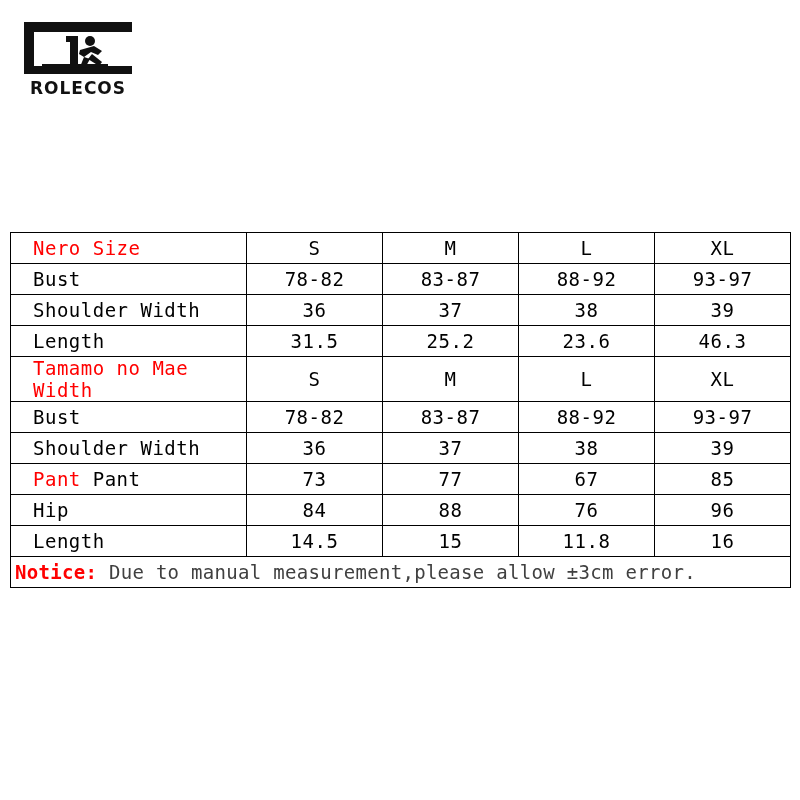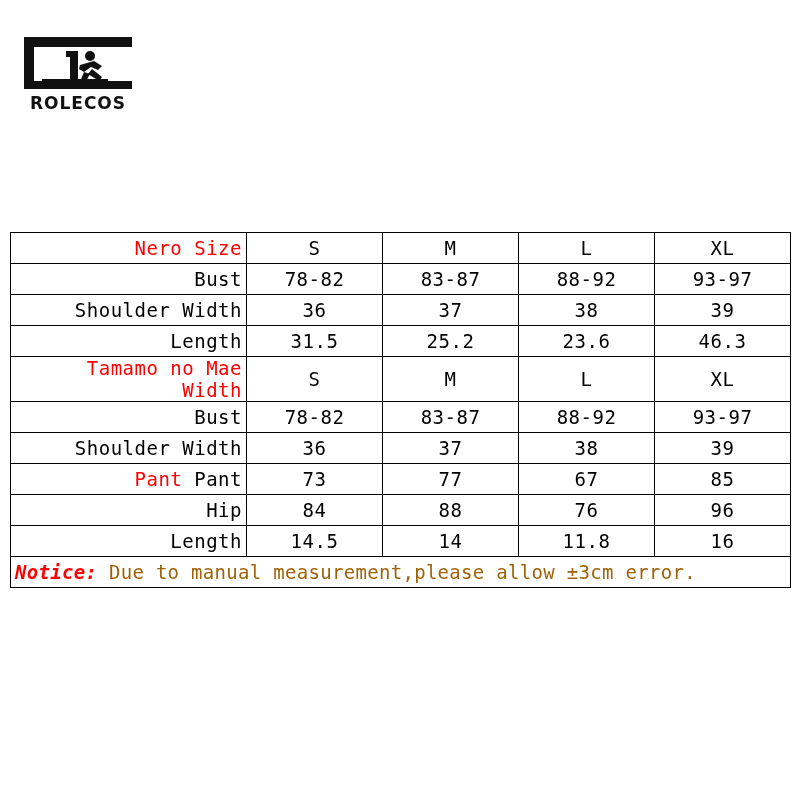--- a/index.html
+++ b/index.html
@@ -13,21 +13,21 @@
     font-family: "DejaVu Sans Mono", monospace;
     color: #000000;
     position: relative;
     overflow: hidden;
   }
 
   
   .logo-wrap {
     position: absolute;
     left: 22px;
-    top: 35px;
+    top: 20px;
     width: 116px;
   }
   .logo-mark {
     width: 112px;
     height: 56px;
     position: relative;
   }
   .logo-mark svg { display: block; }
   .logo-name {
     margin-top: 2px;
@@ -54,47 +54,46 @@
     height: 30px;
     font-size: 19px;
     font-family: "DejaVu Sans Mono", monospace;
     padding: 0 4px;
     vertical-align: middle;
   }
   .col-label { width: 236px; }
   .col-size  { width: 136px; }
 
   td.label {
-    text-align: right;
-    padding-left: 14px;
+    text-align: left;
+    padding-left: 22px;
     letter-spacing: 0.5px;
   }
   td.val {
     text-align: center;
     letter-spacing: 0.5px;
   }
   .red { color: #ff0000; }
   .hdr-size { text-align: center; letter-spacing: 0.5px; }
 
   
   .notice-cell {
     border: 1px solid #000000;
     height: 33px;
     text-align: left;
     padding-left: 7px;
     font-size: 19px;
     letter-spacing: 0.3px;
   }
   .notice-word {
     color: #ff0000;
-    font-style: italic;
     font-weight: bold;
   }
   .notice-text {
-    color: #a16207;
+    color: #404040;
   }
 </style>
 </head>
 <body>
 
 <div class="logo-wrap">
   <div class="logo-mark">
     <svg width="112" height="56" viewBox="0 0 112 56" xmlns="http://www.w3.org/2000/svg">
 
       <path d="M2,2 L110,2 L110,12 L12,12 L12,46 L110,46 L110,54 L2,54 Z" fill="#111111"></path>
@@ -183,21 +182,21 @@
     <tr>
       <td class="label">Hip</td>
       <td class="val">84</td>
       <td class="val">88</td>
       <td class="val">76</td>
       <td class="val">96</td>
     </tr>
     <tr>
       <td class="label">Length</td>
       <td class="val">14.5</td>
-      <td class="val">14</td>
+      <td class="val">15</td>
       <td class="val">11.8</td>
       <td class="val">16</td>
     </tr>
     <tr>
       <td class="notice-cell" colspan="5"><span class="notice-word">Notice:</span><span class="notice-text"> Due to manual measurement,please allow ±3cm error.</span></td>
     </tr>
   </tbody>
 </table>
 
 </body></html>

